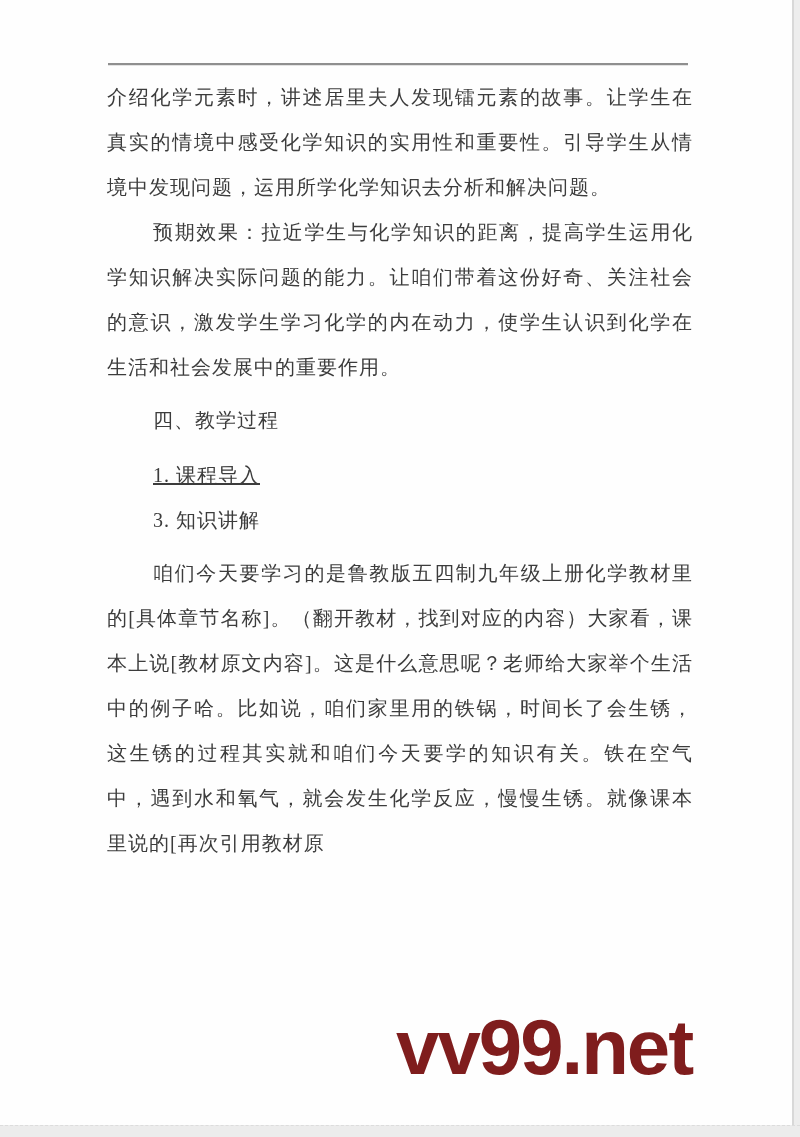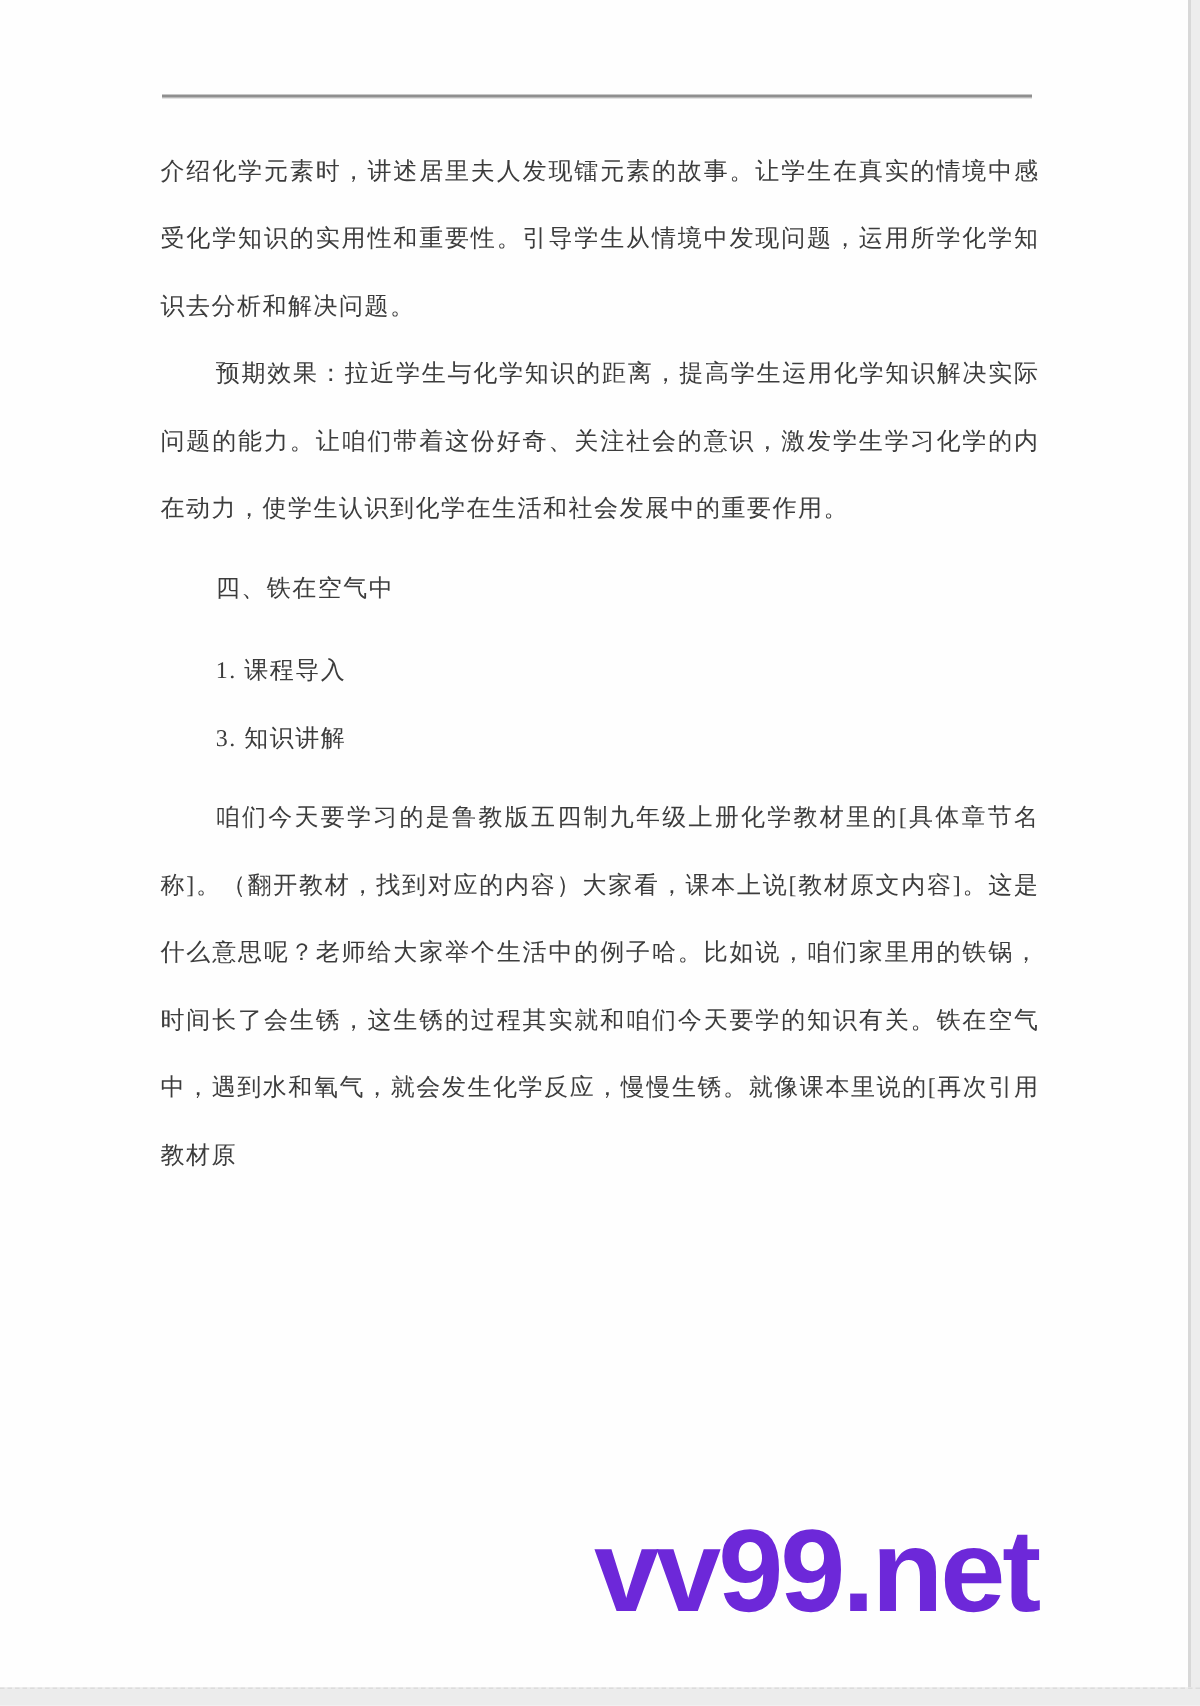--- a/index.html
+++ b/index.html
@@ -29,50 +29,50 @@
     top: 63px;
     width: 580px;
     height: 2px;
     background: #8f8f8f;
     border-bottom: 1px solid #e3e3e3;
     z-index: 2;
   }
   .content {
     position: absolute;
     left: 107px;
-    top: 92px;
+    top: 75px;
     width: 586px;
-    font-size: 16px;
+    font-size: 20px;
     line-height: 45px;
     letter-spacing: 1px;
     color: #3c3c3c;
     text-align: justify;
     z-index: 2;
   }
   .block {
     margin: 0;
   }
   .indent {
     text-indent: 2.3em;
   }
   .mt8  { margin-top: 8px; }
-  .mt10 { margin-top: 10px; }
+  .mt10 { margin-top: 10px; text-decoration: underline; }
   .heading {
     text-indent: 2.3em;
     text-align: left;
   }
   .watermark {
     position: absolute;
     left: 396px;
     top: 1002px;
     font-family: "Liberation Sans", sans-serif;
     font-weight: bold;
     font-size: 78px;
     letter-spacing: -2px;
-    color: #6d28d9;
+    color: #7f1d1d;
     z-index: 1;
     white-space: nowrap;
   }
   .bottom-strip {
     position: absolute;
     left: 0;
     top: 1125px;
     width: 800px;
     height: 12px;
     background: #ececec;
@@ -88,21 +88,21 @@
   <div class="header-rule"></div>
 
   <div class="watermark">vv99.net</div>
 
   <div class="content">
 
     <p class="block">介绍化学元素时，讲述居里夫人发现镭元素的故事。让学生在真实的情境中感受化学知识的实用性和重要性。引导学生从情境中发现问题，运用所学化学知识去分析和解决问题。</p>
 
     <p class="block indent">预期效果：拉近学生与化学知识的距离，提高学生运用化学知识解决实际问题的能力。让咱们带着这份好奇、关注社会的意识，激发学生学习化学的内在动力，使学生认识到化学在生活和社会发展中的重要作用。</p>
 
-    <p class="block heading mt8">四、铁在空气中</p>
+    <p class="block heading mt8">四、教学过程</p>
 
     <p class="block heading mt10">1. 课程导入</p>
 
 
     <p class="block heading">3. 知识讲解</p>
 
     <p class="block indent mt8">咱们今天要学习的是鲁教版五四制九年级上册化学教材里的[具体章节名称]。（翻开教材，找到对应的内容）大家看，课本上说[教材原文内容]。这是什么意思呢？老师给大家举个生活中的例子哈。比如说，咱们家里用的铁锅，时间长了会生锈，这生锈的过程其实就和咱们今天要学的知识有关。铁在空气中，遇到水和氧气，就会发生化学反应，慢慢生锈。就像课本里说的[再次引用教材原</p>
 
   </div>
 

